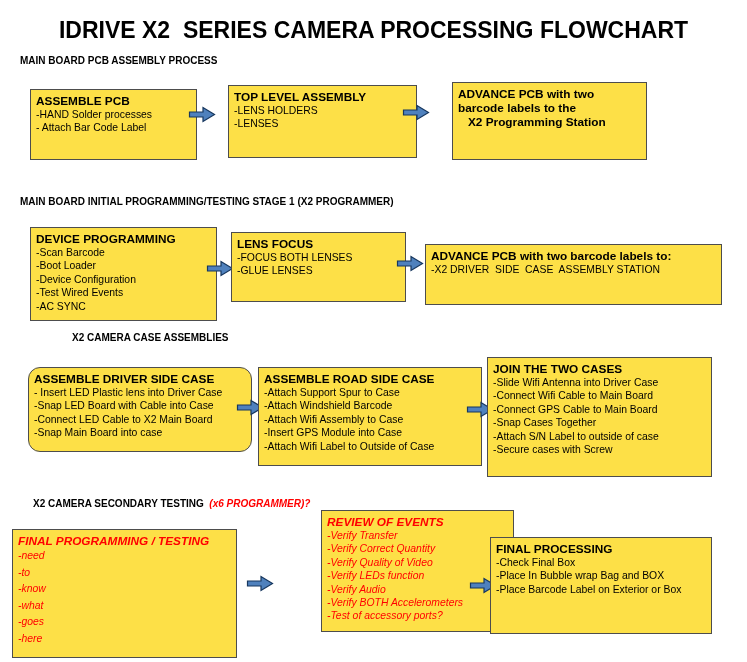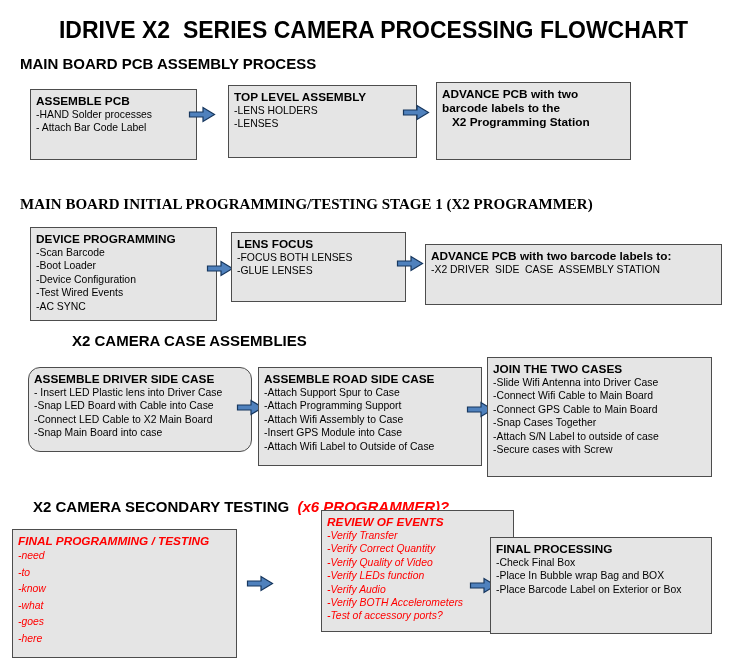--- a/index.html
+++ b/index.html
@@ -1,20 +1,20 @@
 <!DOCTYPE html>
 <html><head>
 <meta charset="utf-8">
 <style>
   html,body{margin:0;padding:0;background:#fff;}
   body{font-family:"Liberation Sans",sans-serif;}
   .canvas{position:relative;width:747px;height:662px;background:#ffffff;overflow:hidden;}
   .page-title{position:absolute;top:17px;left:0;width:100%;text-align:center;font-size:23px;font-weight:bold;color:#000;white-space:pre;}
-  .sec-heading{position:absolute;font-size:15px;font-weight:bold;color:#000;white-space:pre;}
-  .box{position:absolute;background:#e5e5e5;border:1px solid #4d4d4d;padding:4px 4px 2px 5px;}
+  .sec-heading{position:absolute;font-size:10px;font-weight:bold;color:#000;white-space:pre;}
+  .box{position:absolute;background:#fde047;border:1px solid #4d4d4d;padding:4px 4px 2px 5px;}
   .box-title{font-size:11.8px;font-weight:bold;line-height:14px;color:#000;white-space:pre;}
   .box-title.wrap{white-space:normal;}
   .bl{font-size:10.4px;line-height:13.4px;color:#000;white-space:pre;}
   .spread .bl{line-height:16.5px;}
   .indent{padding-left:10px;}
   .red{color:#ff0000;font-style:italic;}
   .arrow{position:absolute;}
 </style>
 </head>
 <body>
@@ -38,26 +38,26 @@
   <div class="box" style="left:208px;top:85px;width:178px;height:65px;margin-left:20px;">
     <div class="box-title">TOP LEVEL ASSEMBLY</div>
     <div class="bl">-LENS HOLDERS</div>
     <div class="bl">-LENSES</div>
   </div>
 
   <svg class="arrow" style="left:402px;top:103px;" width="28" height="19" viewBox="0 0 28 19">
     <path d="M1.5 7 H15 V2.5 L26.5 9.5 L15 16.5 V12 H1.5 Z" fill="#4f81bd" stroke="#17375e" stroke-width="1.2"></path>
   </svg>
 
-  <div class="box" style="left:436px;top:82px;width:184px;height:70px;">
+  <div class="box" style="left:452px;top:82px;width:184px;height:70px;">
     <div class="box-title wrap">ADVANCE PCB with two barcode labels to the</div>
     <div class="box-title wrap indent">X2 Programming Station</div>
   </div>
 
-  <div class="sec-heading" style="left:20px;top:196px;font-family:Liberation Serif, serif;">MAIN BOARD INITIAL PROGRAMMING/TESTING STAGE 1 (X2 PROGRAMMER)</div>
+  <div class="sec-heading" style="left:20px;top:196px;">MAIN BOARD INITIAL PROGRAMMING/TESTING STAGE 1 (X2 PROGRAMMER)</div>
 
   <div class="box" style="left:30px;top:227px;width:176px;height:86px;">
     <div class="box-title">DEVICE PROGRAMMING</div>
     <div class="bl">-Scan Barcode</div>
     <div class="bl">-Boot Loader</div>
     <div class="bl">-Device Configuration</div>
     <div class="bl">-Test Wired Events</div>
     <div class="bl">-AC SYNC</div>
   </div>
 
@@ -90,21 +90,21 @@
     <div class="bl">-Snap Main Board into case</div>
   </div>
 
   <svg class="arrow" style="left:236px;top:398px;" width="28" height="19" viewBox="0 0 28 19">
     <path d="M1.5 7 H15 V2.5 L26.5 9.5 L15 16.5 V12 H1.5 Z" fill="#4f81bd" stroke="#17375e" stroke-width="1.2"></path>
   </svg>
 
   <div class="box" style="left:258px;top:367px;width:213px;height:91px;">
     <div class="box-title">ASSEMBLE ROAD SIDE CASE</div>
     <div class="bl">-Attach Support Spur to Case</div>
-    <div class="bl">-Attach Programming Support</div>
+    <div class="bl">-Attach Windshield Barcode</div>
     <div class="bl">-Attach Wifi Assembly to Case</div>
     <div class="bl">-Insert GPS Module into Case</div>
     <div class="bl">-Attach Wifi Label to Outside of Case</div>
   </div>
 
   <svg class="arrow" style="left:466px;top:400px;" width="28" height="19" viewBox="0 0 28 19">
     <path d="M1.5 7 H15 V2.5 L26.5 9.5 L15 16.5 V12 H1.5 Z" fill="#4f81bd" stroke="#17375e" stroke-width="1.2"></path>
   </svg>
 
   <div class="box" style="left:487px;top:357px;width:214px;height:112px;">

